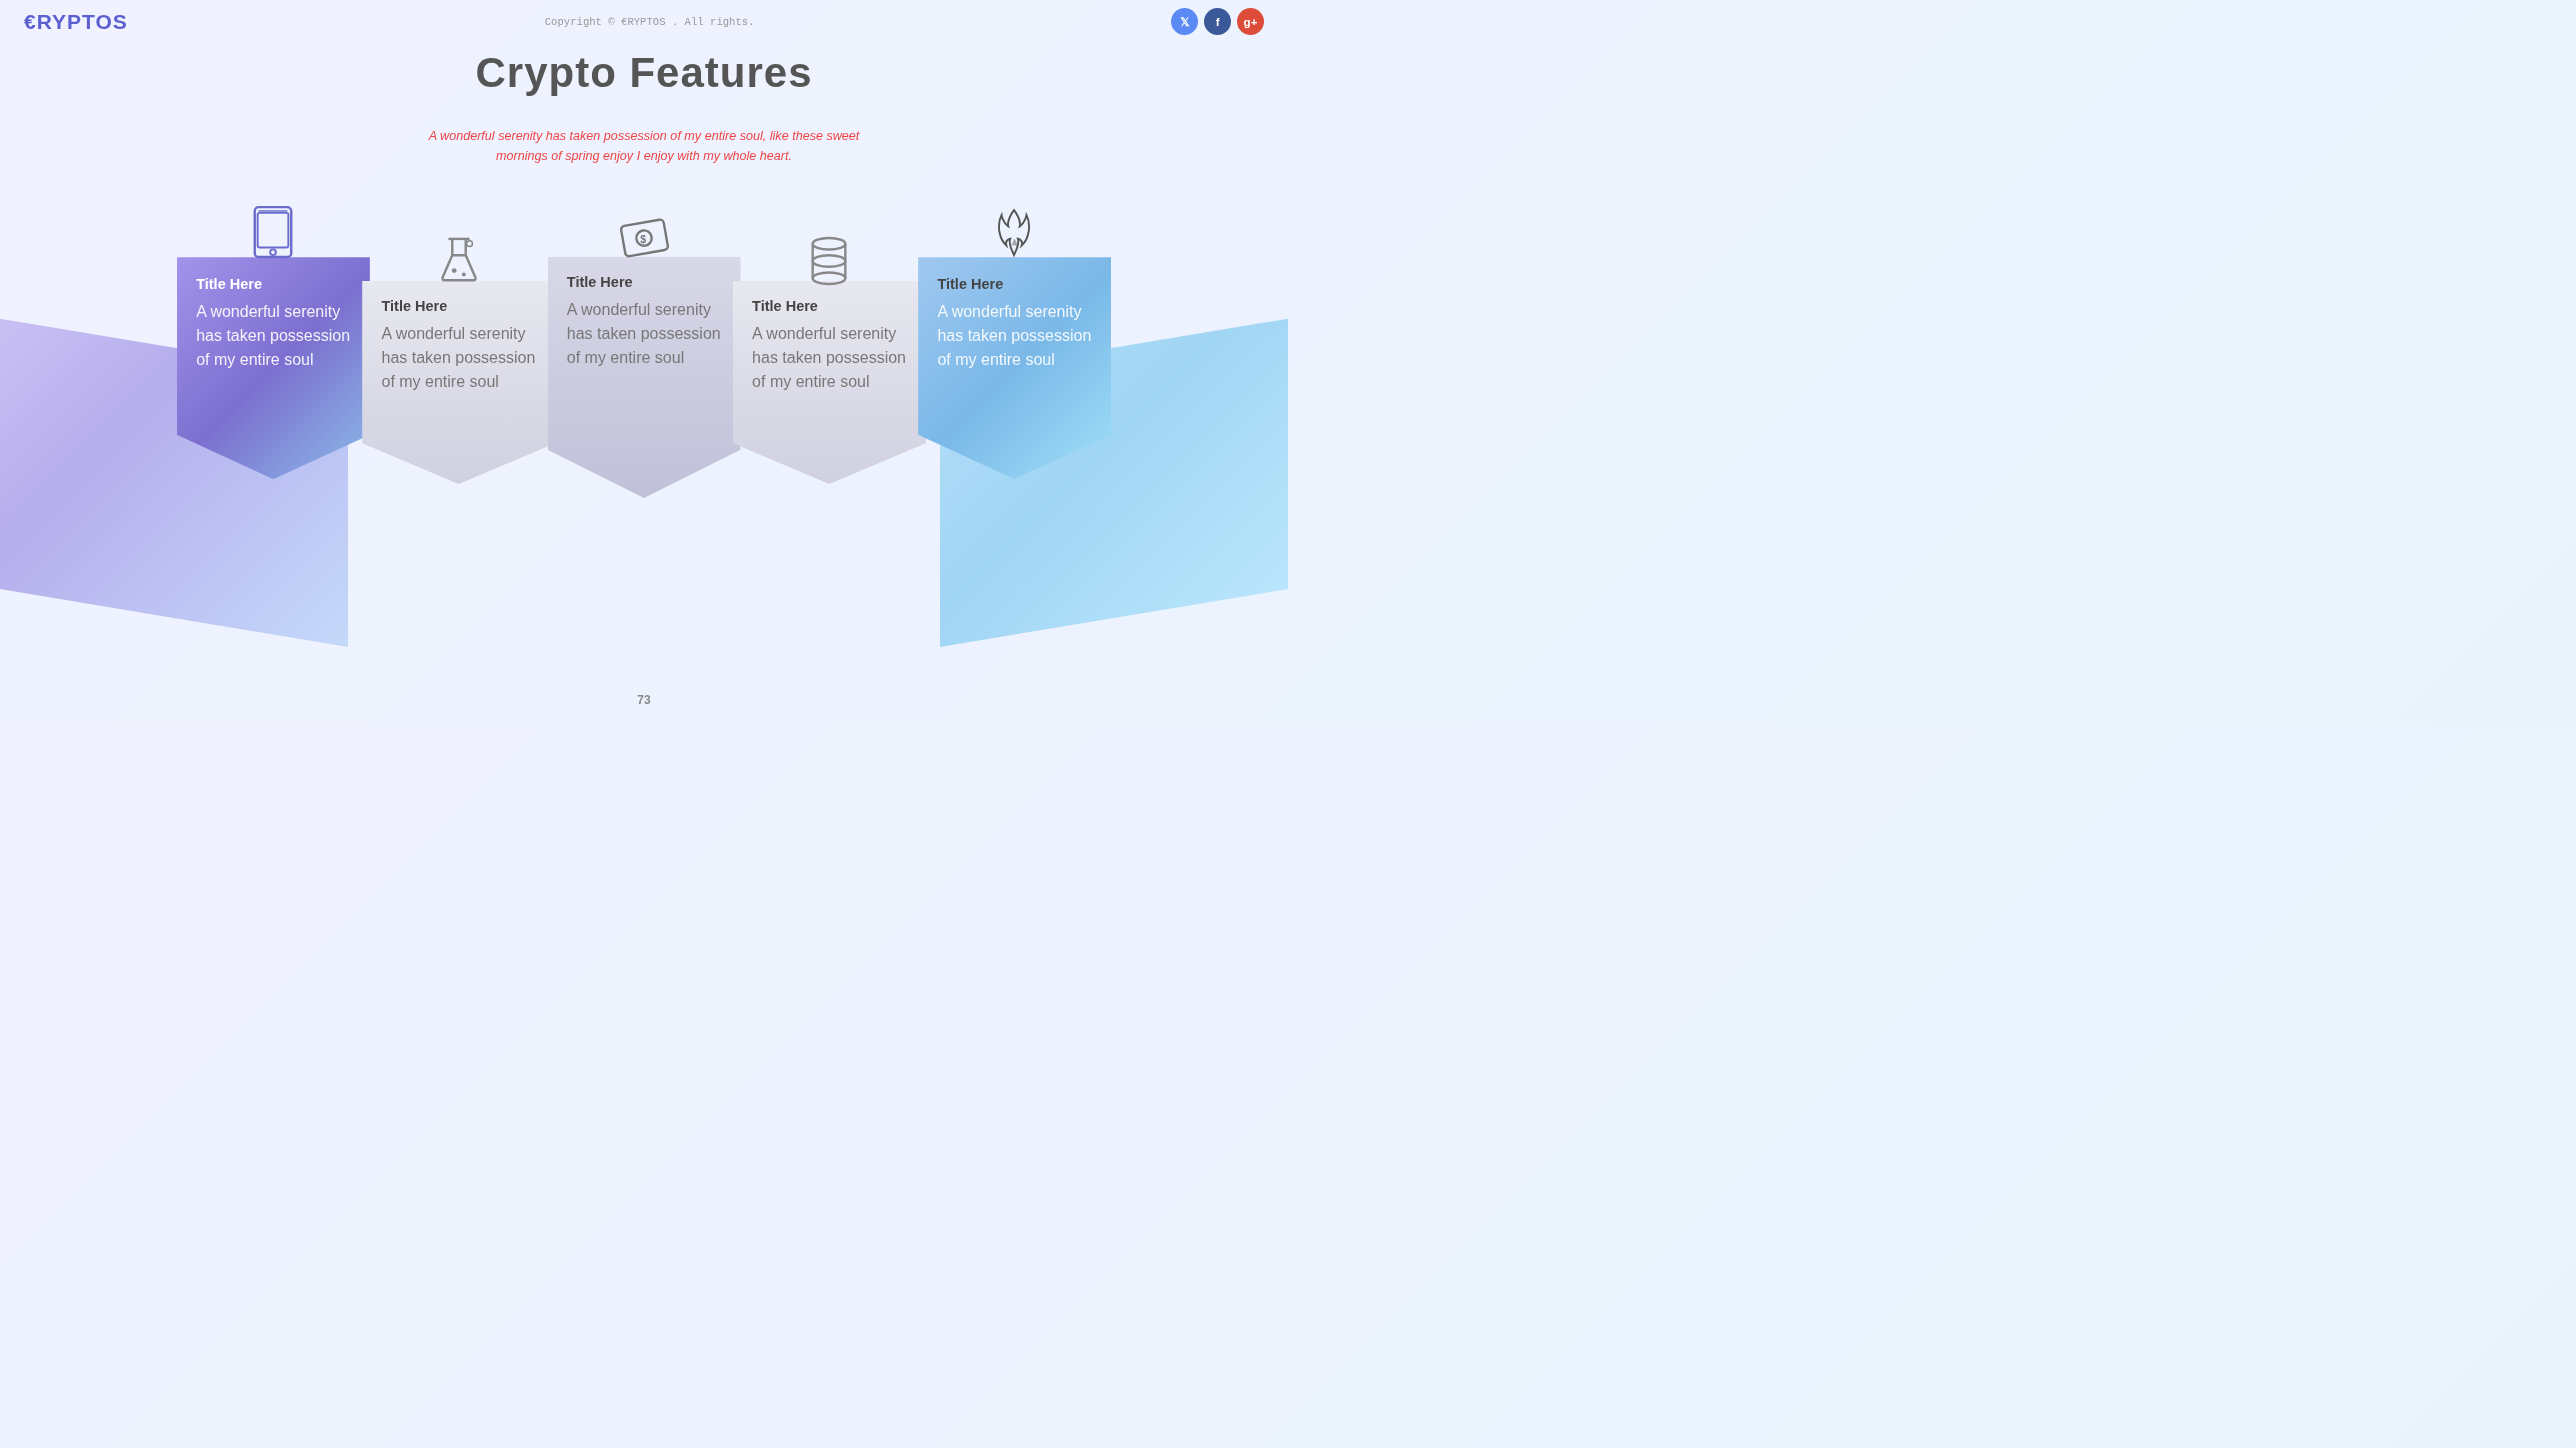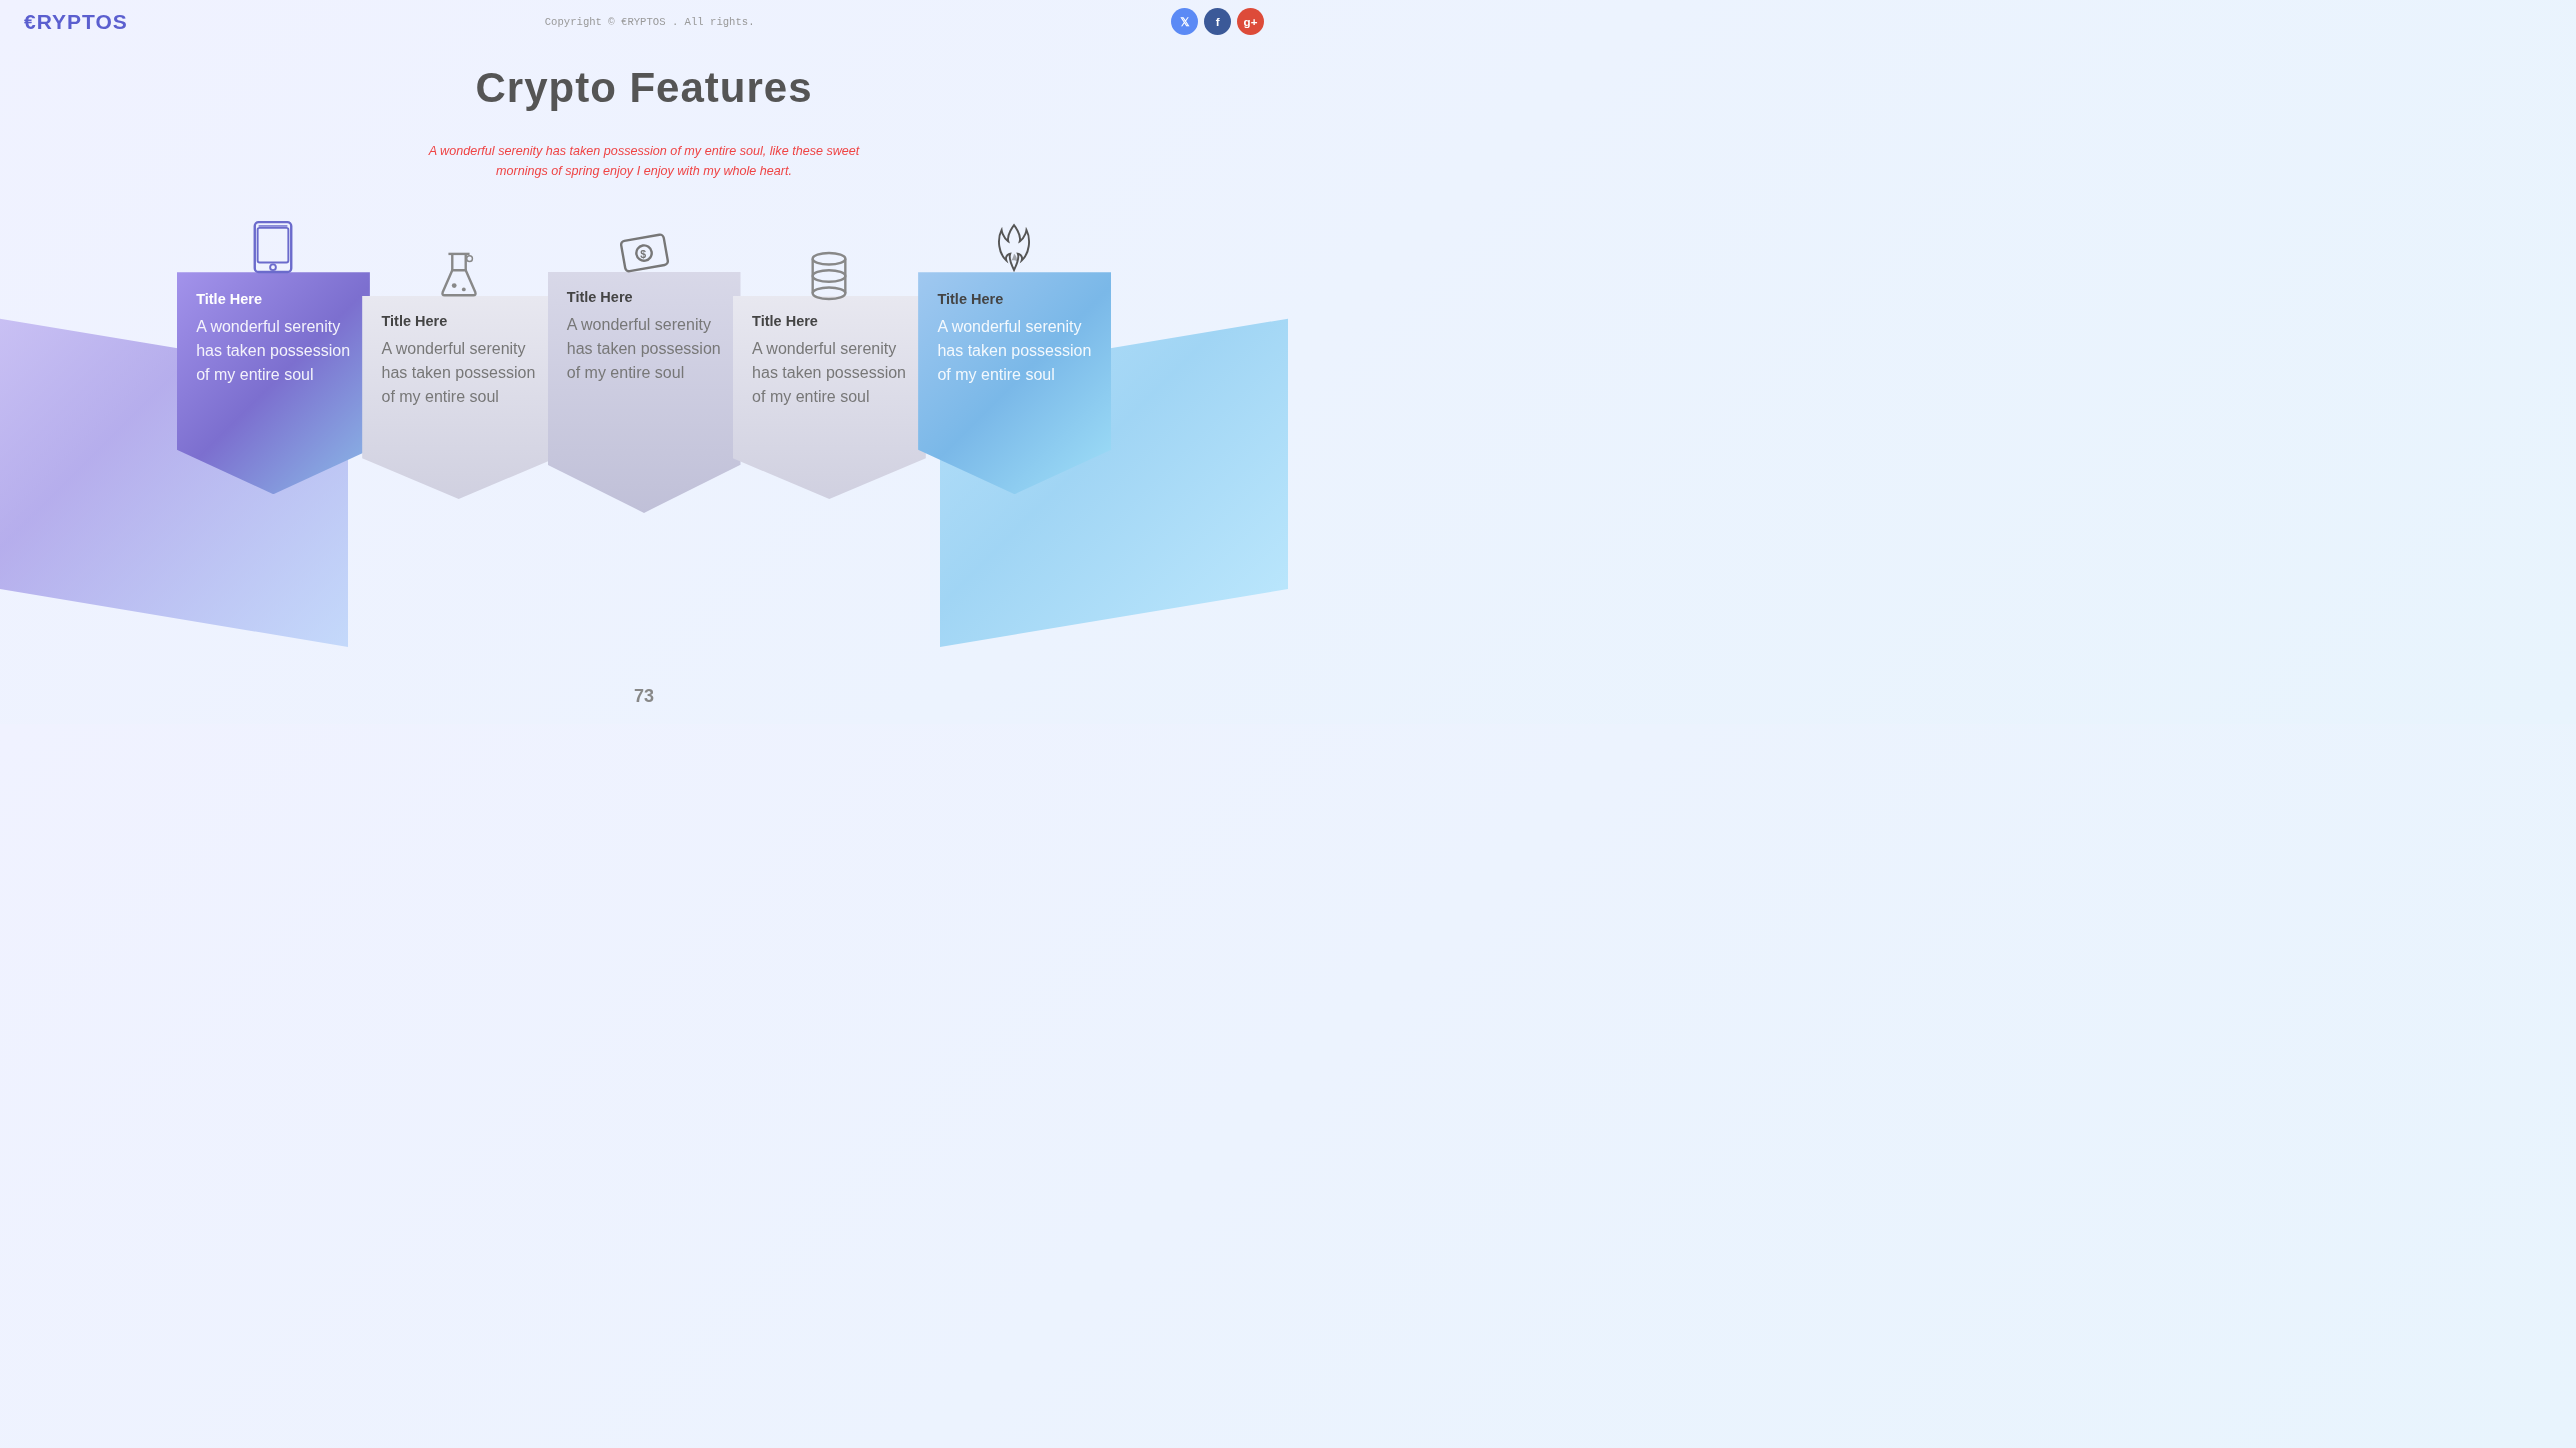--- a/index.html
+++ b/index.html
@@ -52,21 +52,21 @@
     }
     .social-btn.fb { background: #3b5998; }
     .social-btn.gp { background: #dd4b39; }
 
     
     .page-title {
       text-align: center;
       font-size: 42px;
       font-weight: 800;
       color: #555;
-      margin-top: 21px;
+      margin-top: 6px;
       letter-spacing: 1px;
     }
 
     
     .subtitle {
       text-align: center;
       font-style: italic;
       color: #ef4444;
       font-size: 12.6px;
       margin-top: 29px;
@@ -162,21 +162,21 @@
       opacity: 0.7;
     }
 
     
     .page-number {
       text-align: right;
       position: absolute;
       bottom: 17.4px;
       left: 50%;
       transform: translateX(-50%);
-      font-size: 18px;
+      font-size: 12px;
       font-weight: 700;
       color: #888;
     }
 
     
     svg {
       overflow: visible;
     }
   </style>
 </head>

